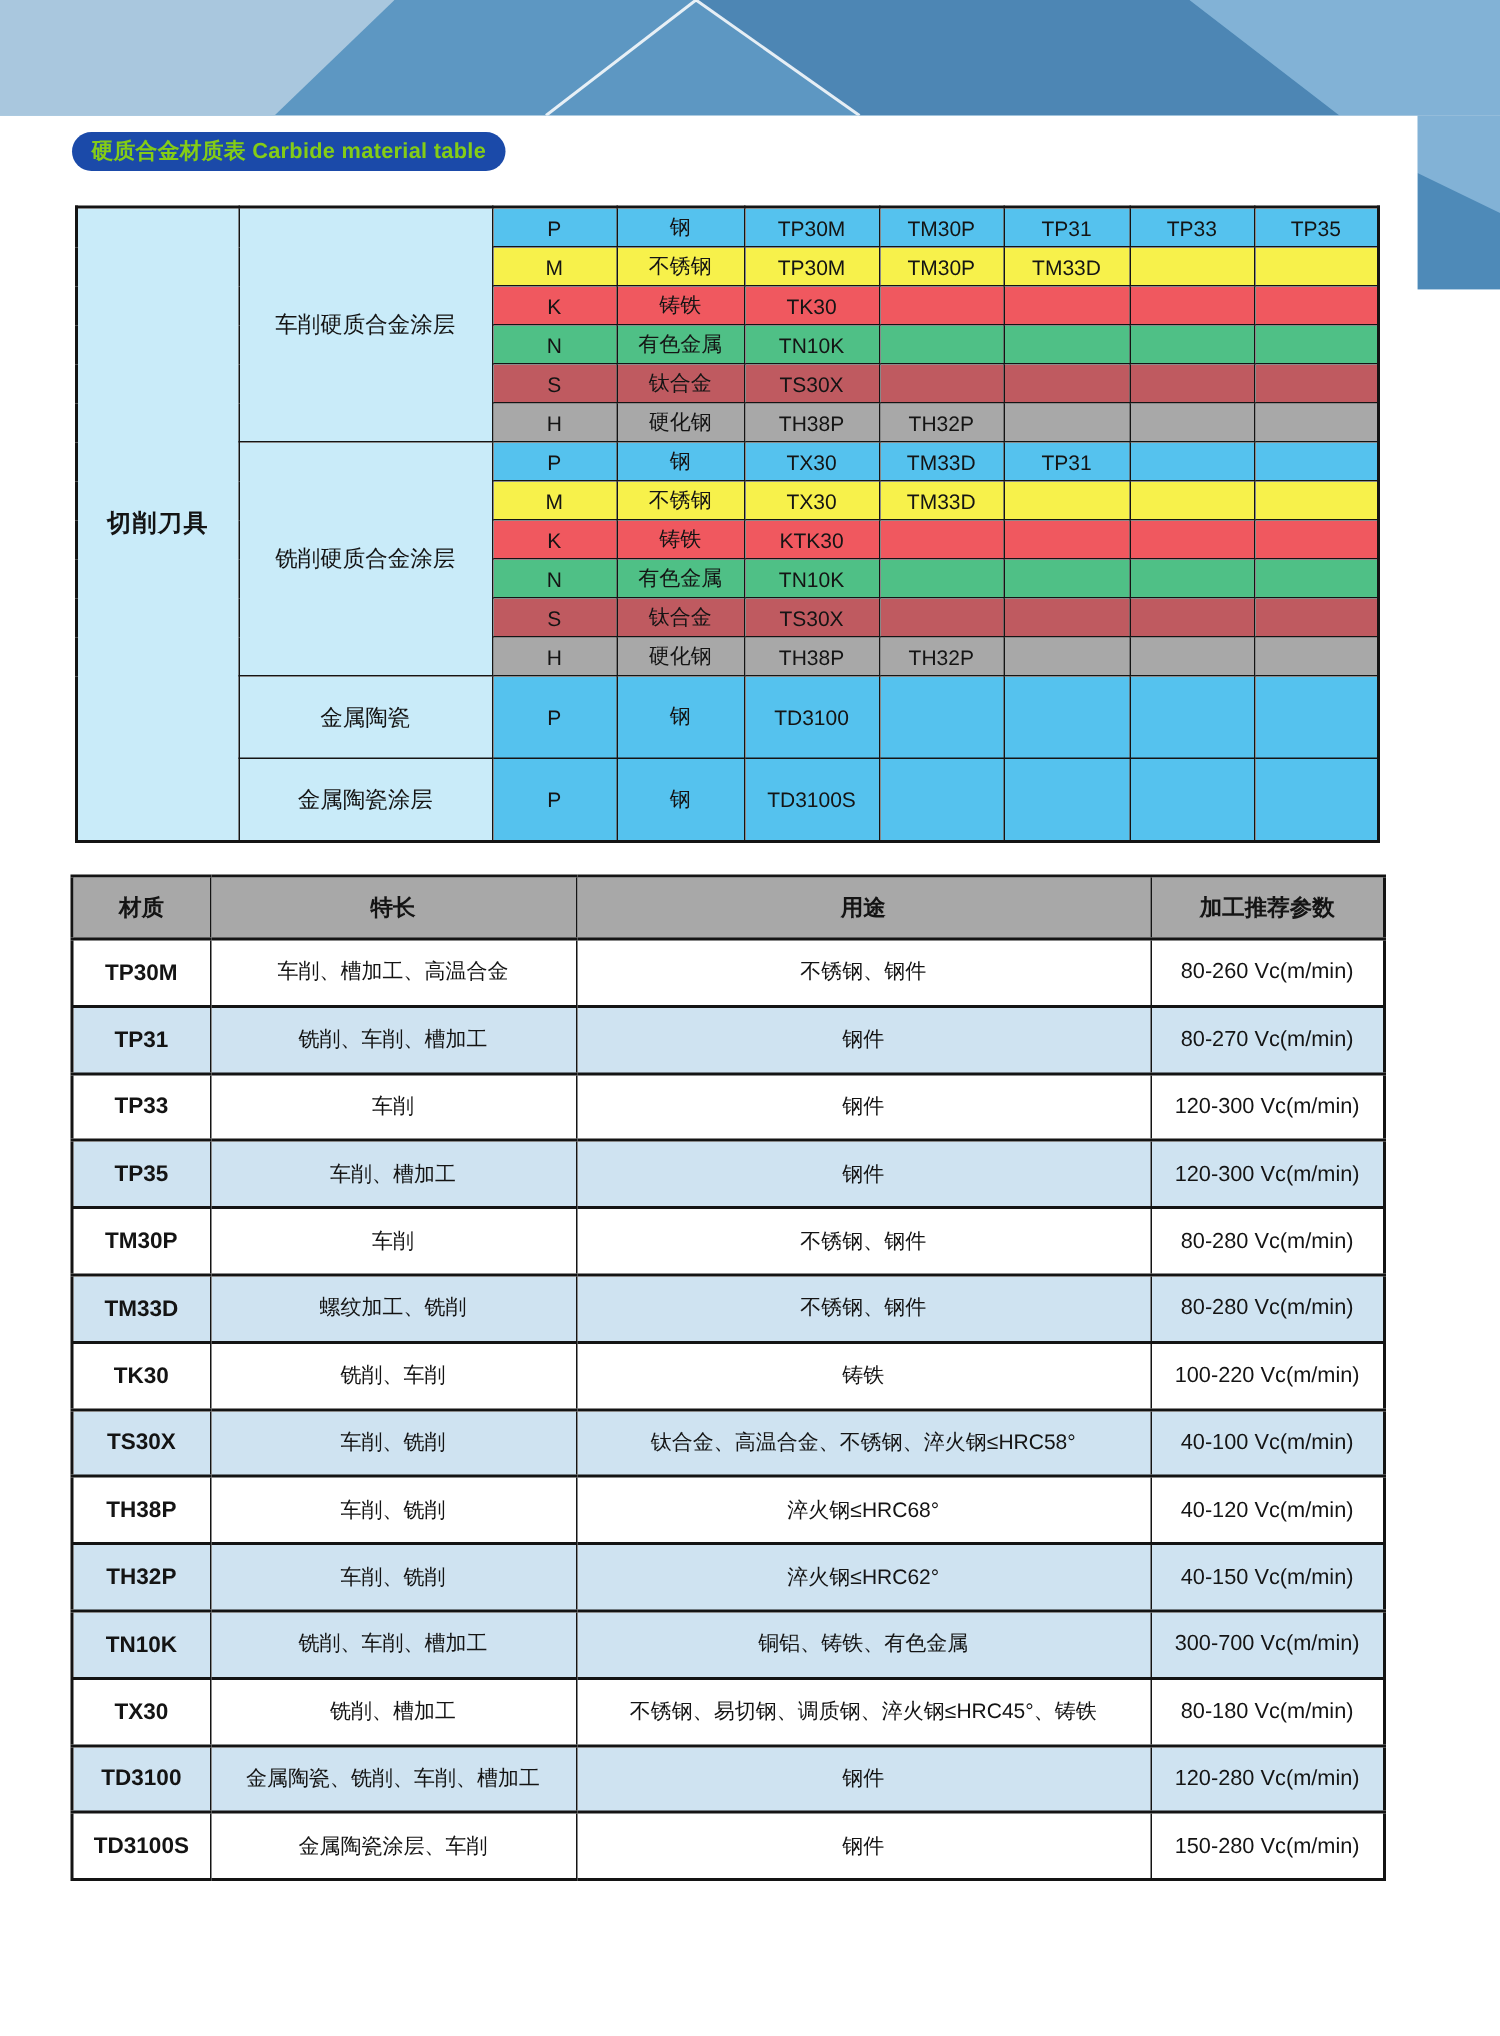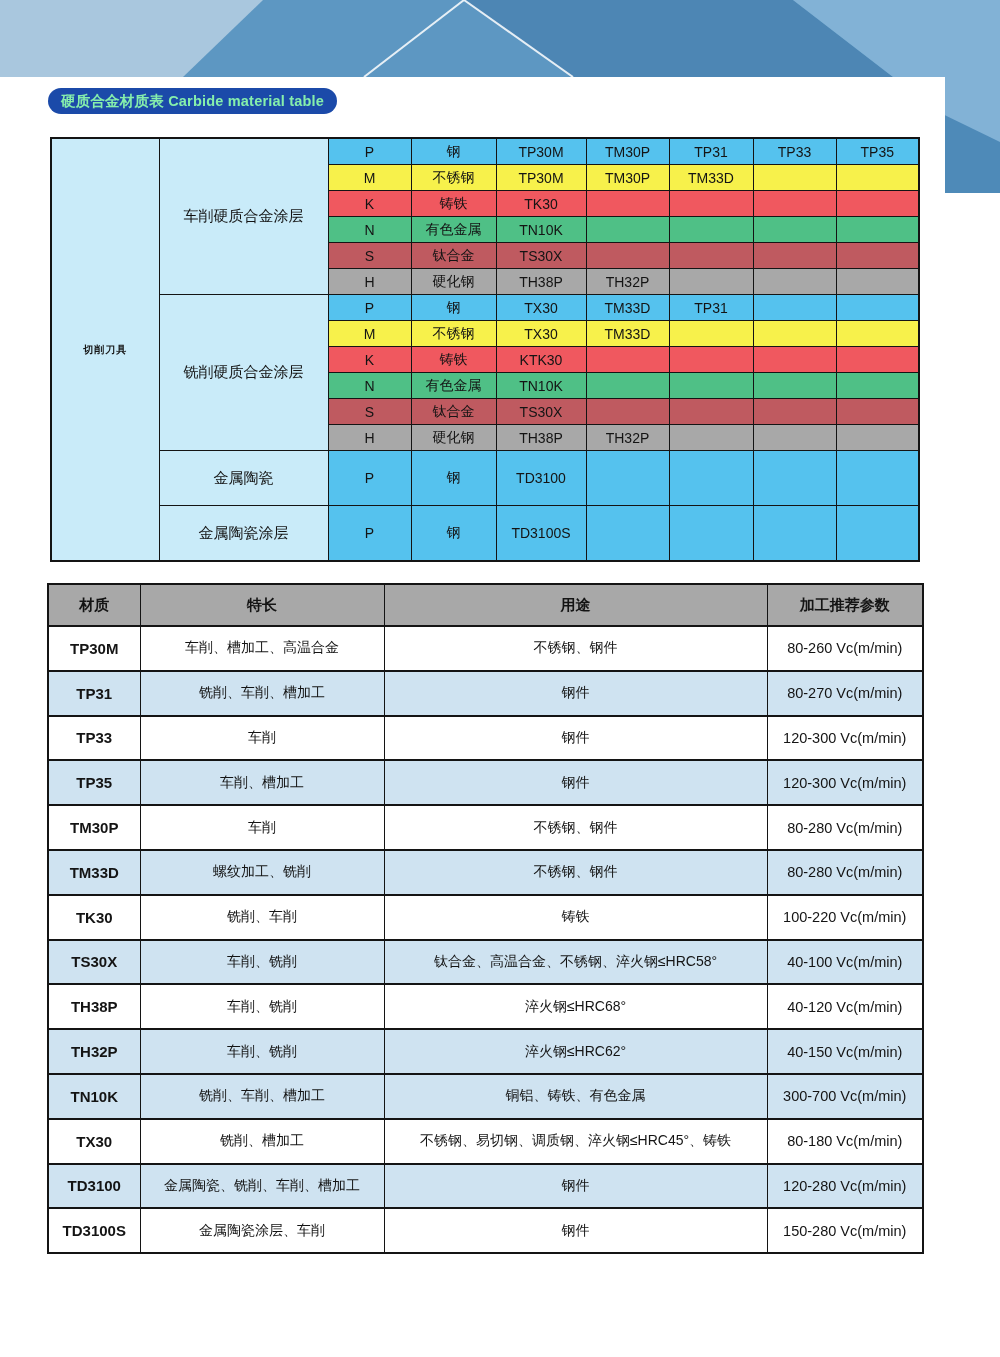--- a/index.html
+++ b/index.html
@@ -14,31 +14,31 @@
   .layer-light-left{background:var(--c-banner-light,#a9c7de);clip-path:polygon(0 0,26.3% 0,18.3% 100%,0 100%);}
   .layer-dark-mid{background:var(--c-banner-dark,#4d86b4);clip-path:polygon(46.4% 0,79.3% 0,89.3% 100%,57.3% 100%);}
   .layer-light-right{background:var(--c-banner-right,#82b2d6);clip-path:polygon(79.3% 0,100% 0,100% 100%,89.3% 100%);}
   .banner svg{position:absolute;inset:0;}
   
   .side-strip{position:absolute;left:945px;top:77px;width:55px;height:116px;background:var(--c-banner-right,#82b2d6);}
   .side-strip .dark{position:absolute;inset:0;background:var(--c-strip-dark,#4e8ab8);clip-path:polygon(0 33%,100% 56%,100% 100%,0 100%);}
   
   .badge{
     position:absolute;left:48px;top:88px;height:26px;line-height:26px;
-    background:var(--c-badge,#1b4aa9);color:#86efac;font-weight:bold;font-size:14.5px;
+    background:var(--c-badge,#1b4aa9);color:#84cc16;font-weight:bold;font-size:14.5px;
     border-radius:14px;padding:0 13px;white-space:nowrap;letter-spacing:0.2px;
   }
   
   table{border-collapse:collapse;table-layout:fixed;}
   td,th{text-align:center;vertical-align:middle;overflow:hidden;white-space:nowrap;padding:0;}
   
   .grid{position:absolute;left:50px;top:137px;width:868px;border:2px solid #141414;}
   .grid td{border:1.5px solid #141414;font-size:14px;height:25px;}
   .grid tr.tall-row td{height:54px;margin-top:40px;}
-  .grid td.toolcell{background:var(--c-pale,#c9ebf9);font-size:10px;font-weight:bold;letter-spacing:1px;margin-left:35px;}
+  .grid td.toolcell{background:var(--c-pale,#c9ebf9);font-size:16px;font-weight:bold;letter-spacing:1px;margin-left:35px;}
   .grid td.catcell{background:var(--c-pale,#c9ebf9);font-size:15px;}
   .grid td.c-blue{background:var(--c-blue,#55c2ee);}
   .grid td.c-yellow{background:var(--c-yellow,#f7f14b);}
   .grid td.c-red{background:var(--c-red,#f0585f);}
   .grid td.c-green{background:var(--c-green,#4fc086);}
   .grid td.c-darkred{background:var(--c-darkred,#bf5a60);}
   .grid td.c-gray{background:var(--c-gray,#a8a8a8);}
   
   .spec{position:absolute;left:47px;top:583px;width:875px;border:2.5px solid #141414;}
   .spec th{

